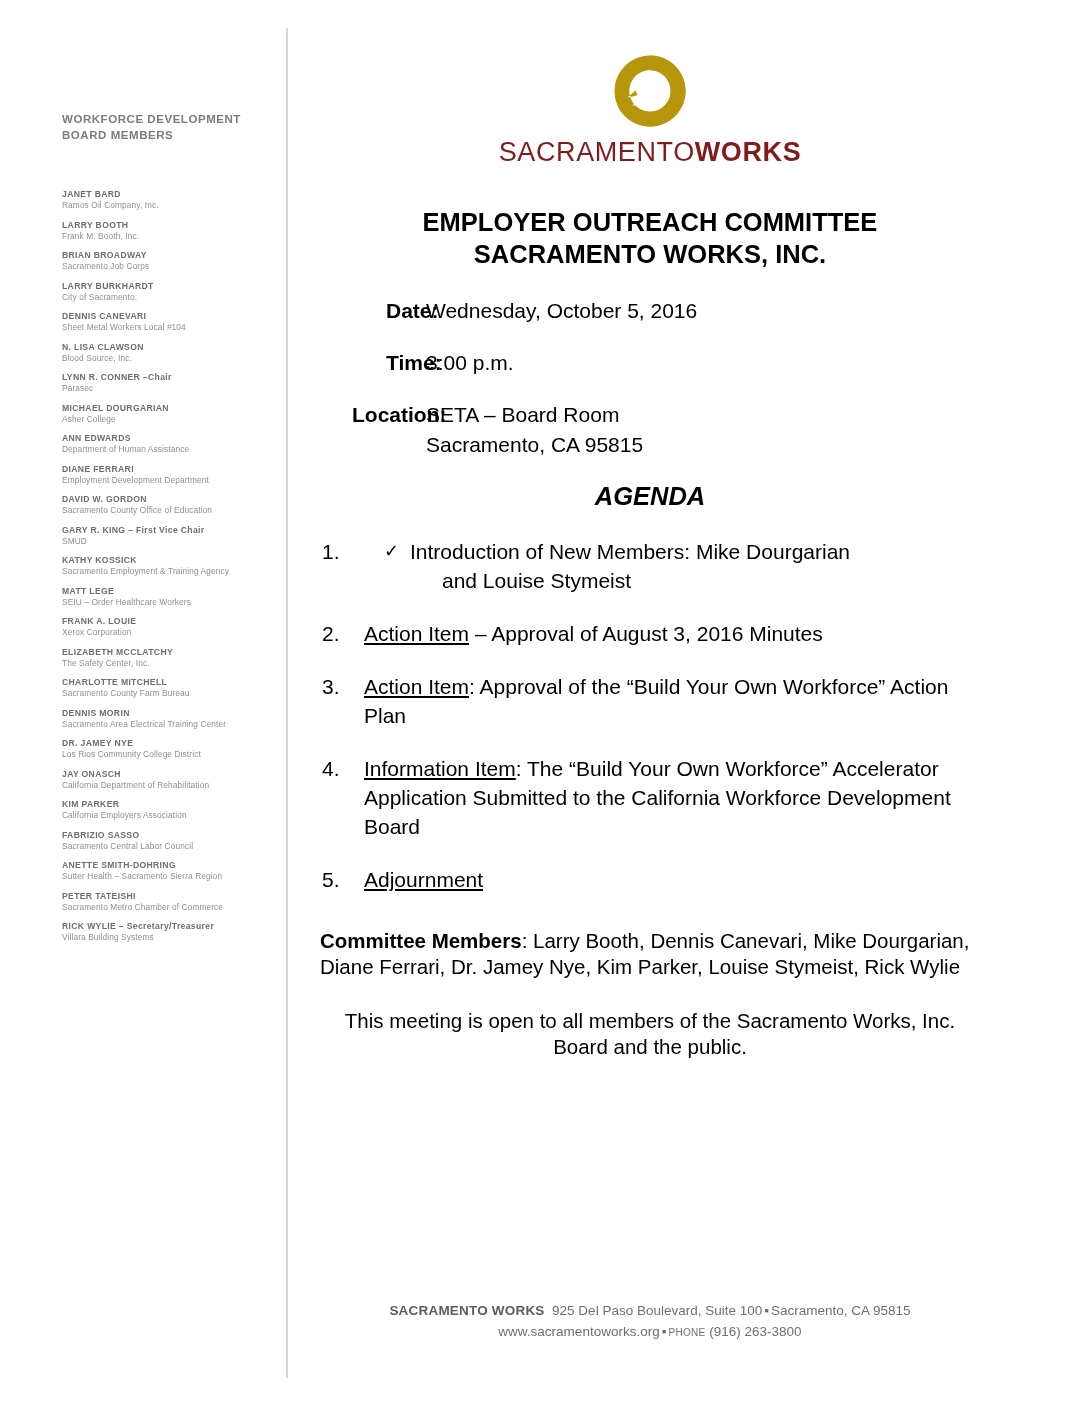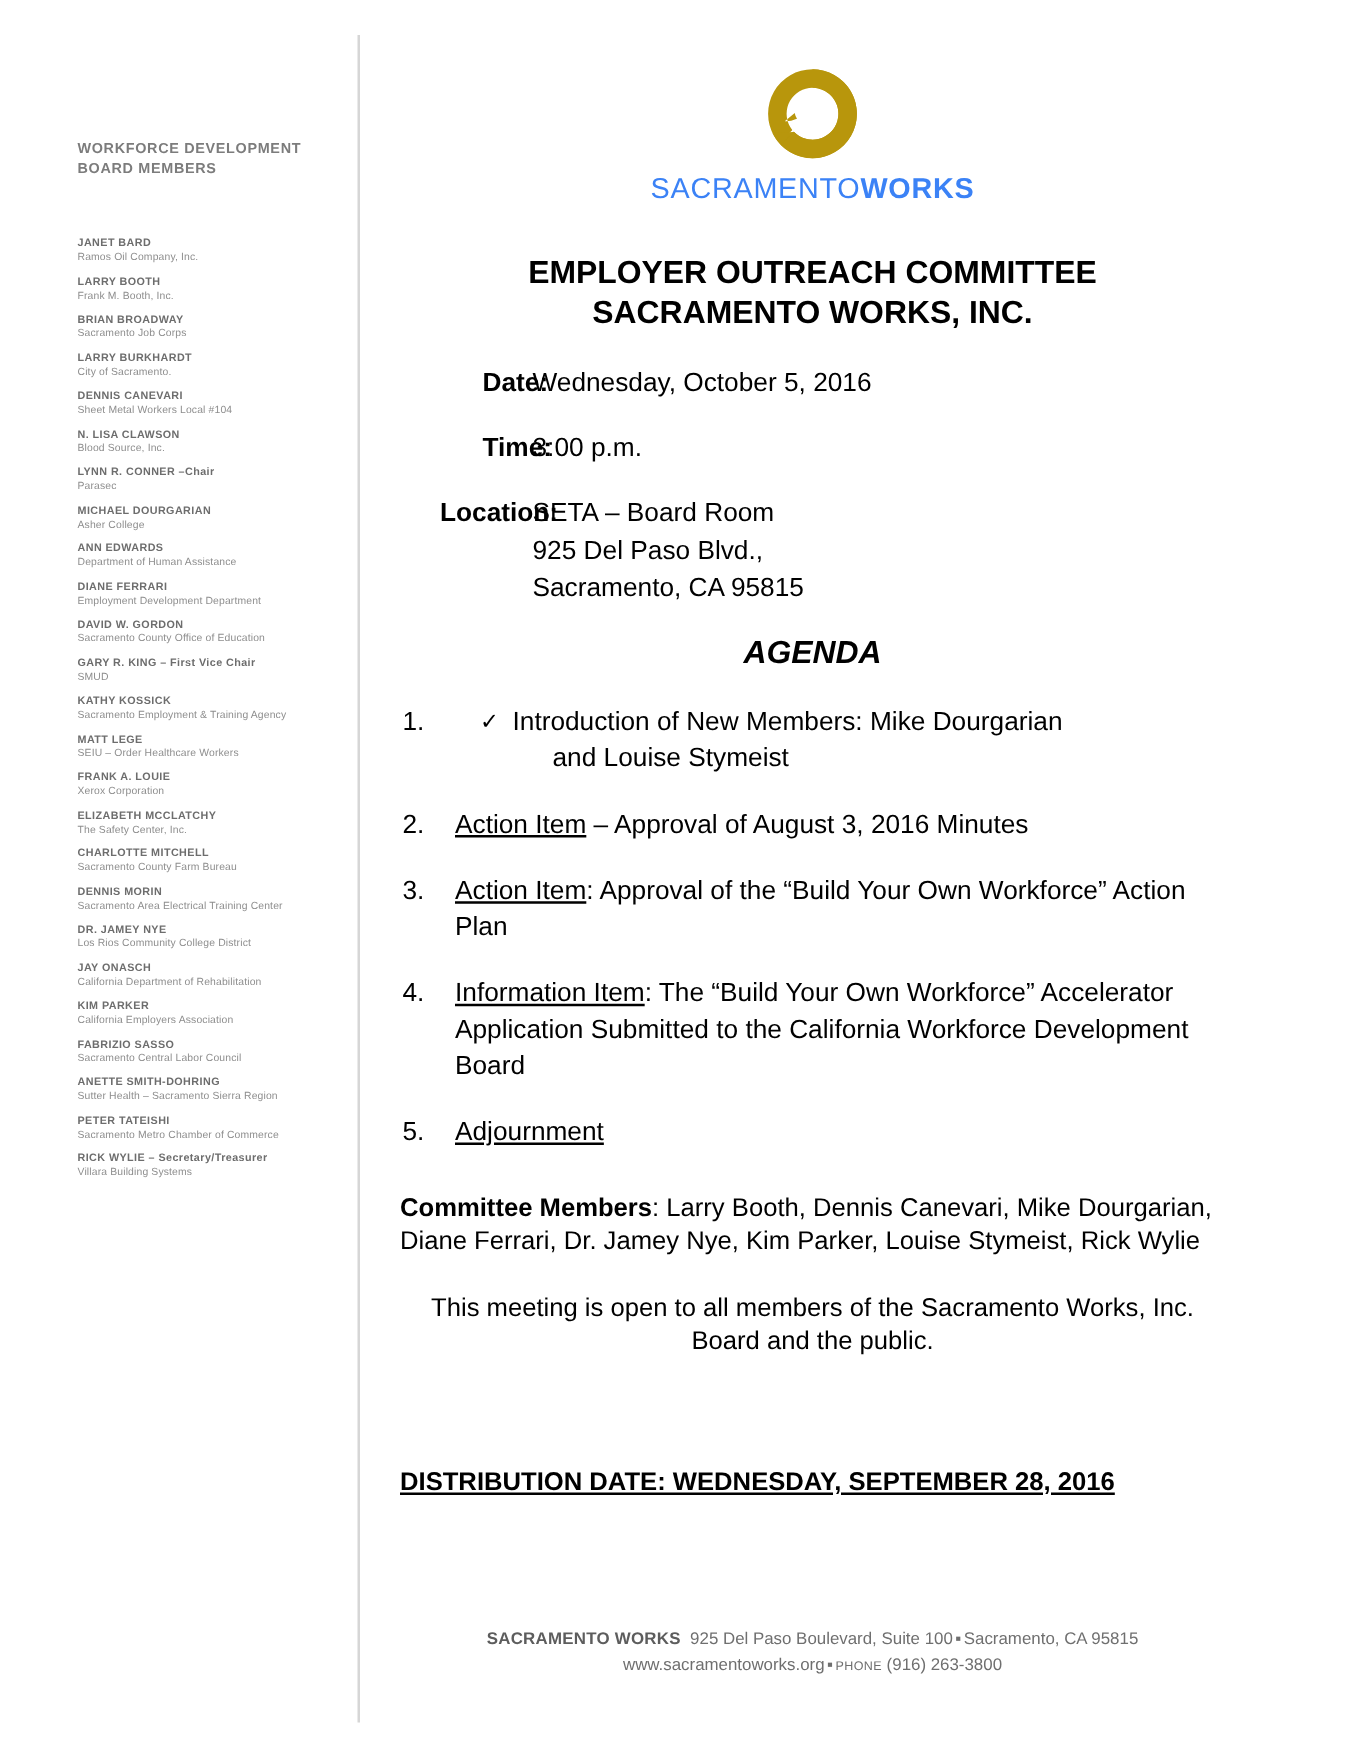--- a/index.html
+++ b/index.html
@@ -82,23 +82,23 @@
     padding-top: 54px;
   }
   .logo-mark {
     width: 74px;
     height: 74px;
     margin: 0 auto;
     display: block;
   }
   .logo-wordmark {
     margin-top: 9px;
-    font-size: 23px;
+    font-size: 27px;
     letter-spacing: 0.6px;
-    color: #3b82f6;
+    color: #7f1d1d;
     font-weight: normal;
     white-space: nowrap;
   }
   .logo-wordmark .bold { font-weight: bold; }
 
   
   .doc-title {
     text-align: center;
     font-size: 25.5px;
     font-weight: bold;
@@ -373,21 +373,20 @@
 
       <div class="meta-row">
         <div class="meta-label">Time:</div>
         <div class="meta-value bold">3:00 p.m.</div>
       </div>
 
       <div class="meta-row">
         <div class="meta-label wide">Location:</div>
         <div class="meta-value">
           <div>SETA – Board Room</div>
-          <div>925 Del Paso Blvd.,</div>
           <div>Sacramento, CA  95815</div>
         </div>
       </div>
 
     </div>
 
     <div class="agenda-title">AGENDA</div>
 
     <div class="agenda-item">
       <div class="agenda-num">1.</div>
@@ -416,21 +415,20 @@
 
     <div class="agenda-item">
       <div class="agenda-num">5.</div>
       <div class="agenda-body"><span class="u">Adjournment</span><span></span></div>
     </div>
 
     <div class="committee"><b>Committee Members</b><span>: Larry Booth, Dennis Canevari, Mike Dourgarian, Diane Ferrari, Dr. Jamey Nye, Kim Parker, Louise Stymeist, Rick Wylie</span></div>
 
     <div class="open-note">This meeting is open to all members of the Sacramento Works, Inc. Board and the public.</div>
 
-    <div class="distribution">DISTRIBUTION DATE:  WEDNESDAY, SEPTEMBER 28, 2016</div>
 
   </div>
 
   <div class="footer">
     <div class="footer-line1"><span class="brand">SACRAMENTO WORKS</span>&nbsp; <span>925 Del Paso Boulevard, Suite 100</span><span class="sep">▪</span><span>Sacramento, CA 95815</span></div>
     <div class="footer-line2"><span>www.sacramentoworks.org</span><span class="sep">▪</span><span class="smallcaps">PHONE</span>
       <span>(916) 263-3800</span></div>
   </div>
 
 </div>

